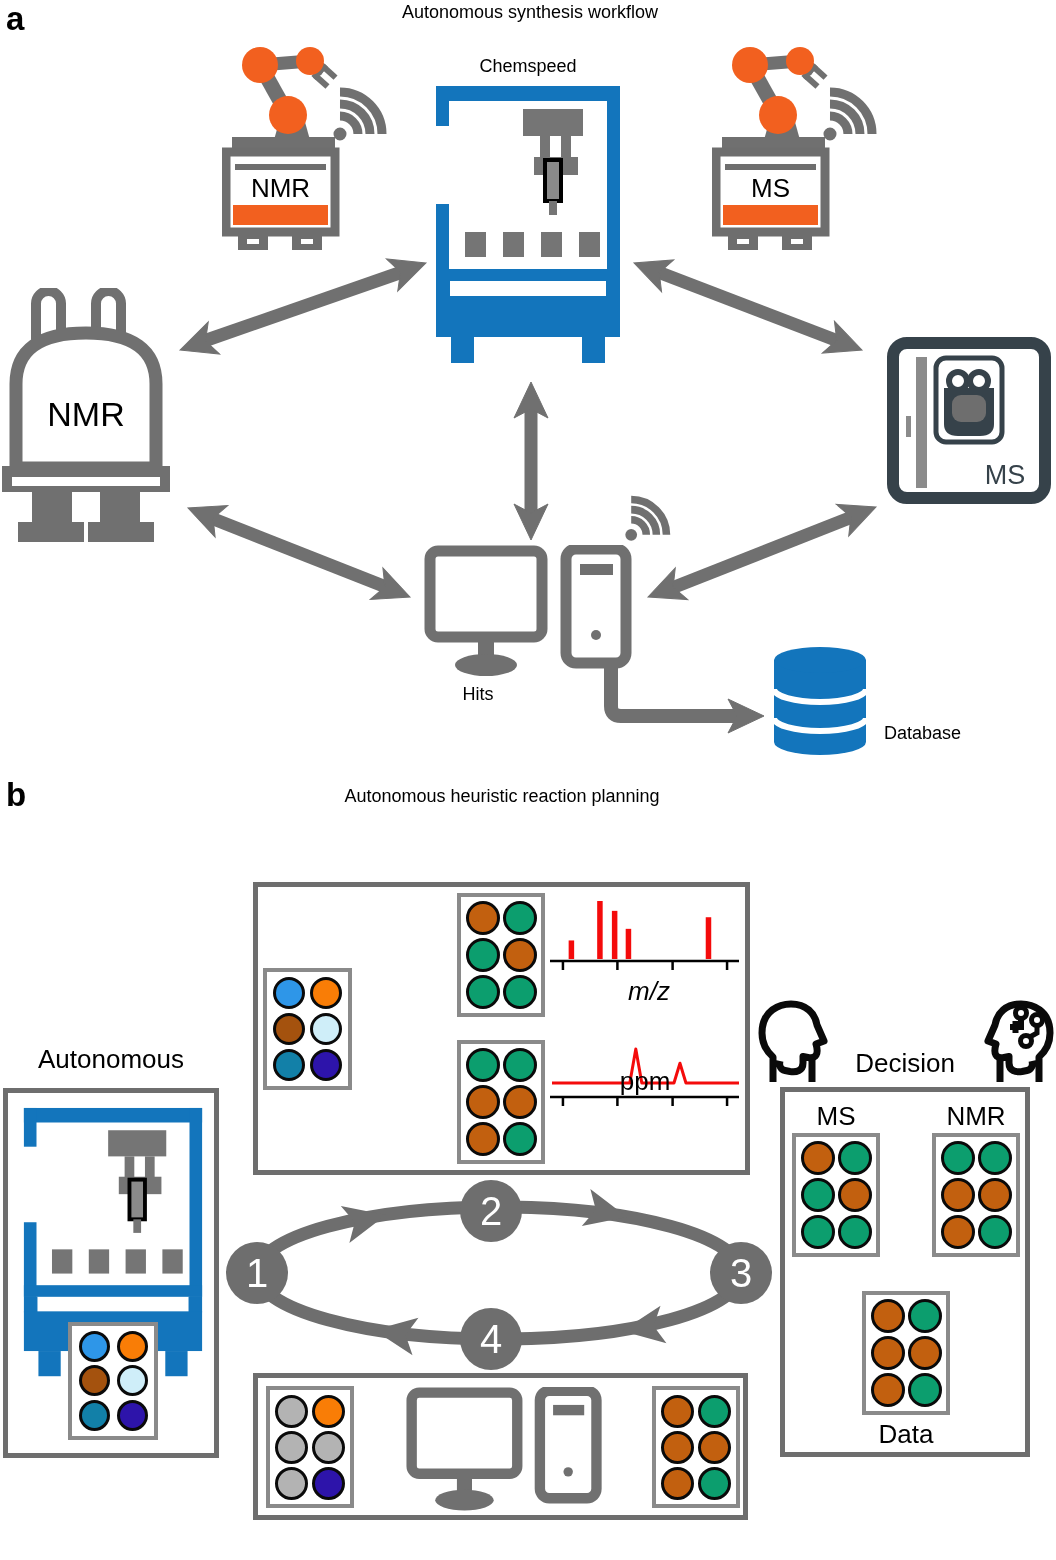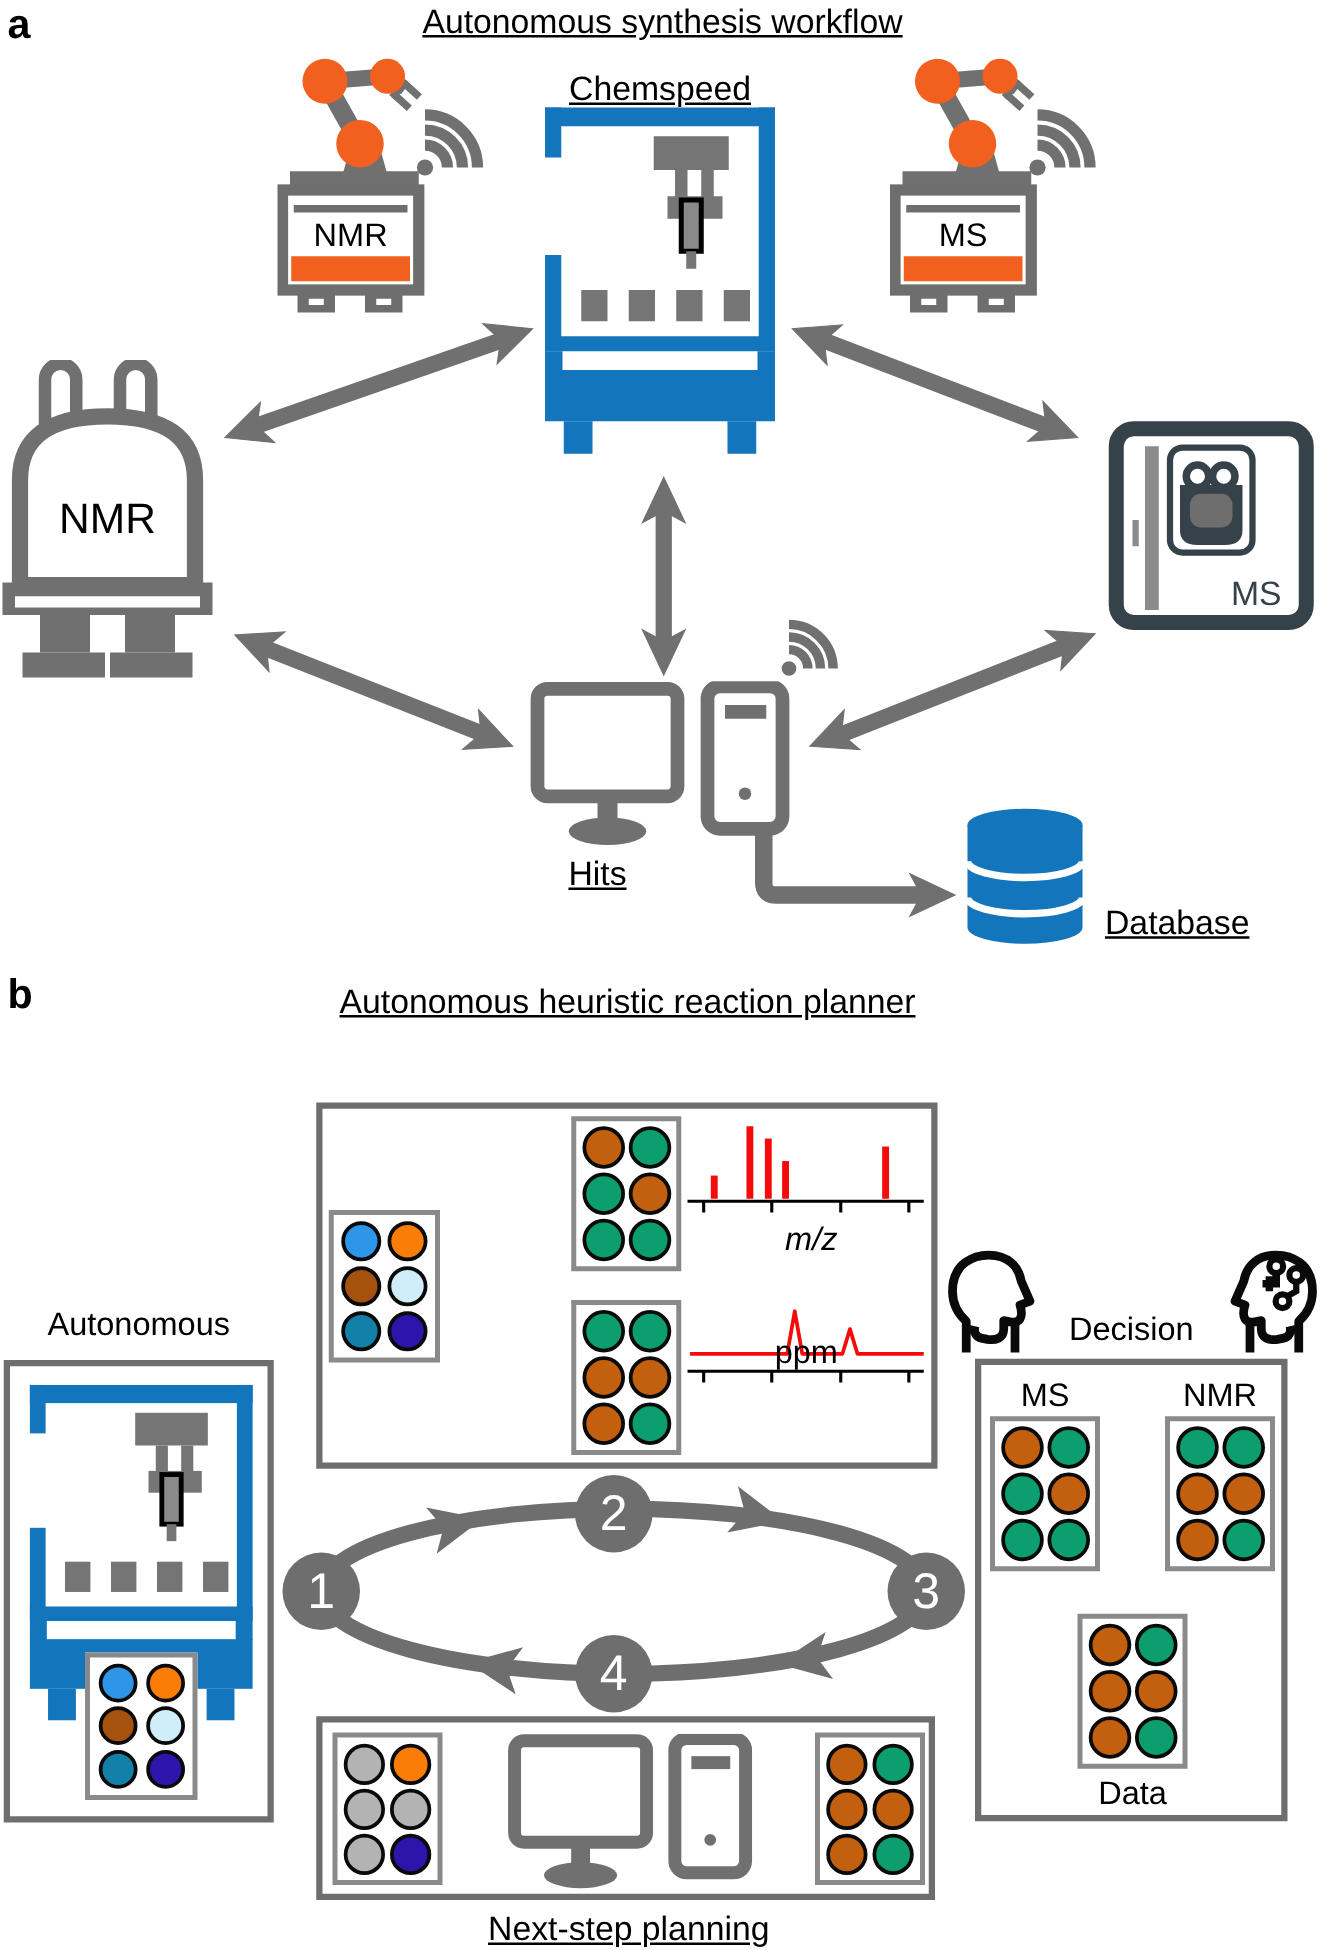--- a/index.html
+++ b/index.html
@@ -1,20 +1,20 @@
 <!DOCTYPE html>
 <html><head>
 <meta charset="utf-8">
 <style>
   html,body{margin:0;padding:0;background:#fff;}
   .canvas{position:relative;width:1056px;height:1560px;background:#fff;overflow:hidden;
           font-family:"Liberation Sans","DejaVu Sans",sans-serif;color:#000;}
   .abs{position:absolute;}
   .ctr{text-align:center;transform:translateX(-50%);white-space:nowrap;}
-  .title{font-size:27px;text-decoration:underline;}
+  .title{font-size:18px;}
   .sub{font-size:26px;}
   .panel-label{font-size:33px;font-weight:bold;}
   .box{position:absolute;background:#fff;border:5px solid #6e6e6e;box-sizing:border-box;}
   .plate{position:absolute;background:#fff;border:4px solid #8a8a8a;box-sizing:border-box;
          display:grid;grid-template-columns:repeat(2,1fr);grid-template-rows:repeat(3,1fr);
          place-items:center;padding:3px;}
   .well{width:var(--wd);height:var(--wd);border-radius:50%;border:3px solid #0a0a0a;box-sizing:border-box;}
   .cycle-node{position:absolute;width:62px;height:62px;border-radius:50%;background:#6e6e6e;
               color:#fff;display:flex;align-items:center;justify-content:center;font-size:40px;}
   .agv-label{position:absolute;width:113px;text-align:center;font-size:26px;}
@@ -233,21 +233,21 @@
 
   <svg class="abs" style="left:772px;top:646px" width="96" height="110" viewBox="0 0 96 110">
     <path d="M 2,14 L 2,96 A 46,13 0 0 0 94,96 L 94,14 Z" fill="#1375bc"></path>
     <ellipse cx="48" cy="14" rx="46" ry="13" fill="#1375bc"></ellipse>
     <path d="M 2,43 A 46,13 0 0 0 94,43" fill="none" stroke="#fff" stroke-width="6"></path>
     <path d="M 2,72 A 46,13 0 0 0 94,72" fill="none" stroke="#fff" stroke-width="6"></path>
   </svg>
   <div class="abs title" style="left:884px;top:723px">Database</div>
 
   <div class="abs panel-label" style="left:6px;top:776px">b</div>
-  <div class="abs ctr title" style="left:502px;top:786px">Autonomous heuristic reaction planner</div>
+  <div class="abs ctr title" style="left:502px;top:786px">Autonomous heuristic reaction planning</div>
 
   <div class="box" style="left:253px;top:882px;width:497px;height:293px"></div>
   <div class="box" style="left:780px;top:1087px;width:250px;height:370px"></div>
   <div class="box" style="left:3px;top:1088px;width:216px;height:370px"></div>
   <div class="box" style="left:253px;top:1373px;width:495px;height:147px"></div>
 
   <div class="abs ctr sub" style="left:111px;top:1044px">Autonomous</div>
   <svg class="abs" style="left:21px;top:1106px" width="184" height="278">
       <use href="#sym-chemspeed"></use>
     </svg>
@@ -383,15 +383,14 @@
   <div class="cycle-node" style="left:710px;top:1242px">
       <span>3</span>
     </div>
   <div class="cycle-node" style="left:460px;top:1308px">
       <span>4</span>
     </div>
 
   <svg class="abs" style="left:406px;top:1387px" width="198" height="132">
       <use href="#sym-host"></use>
     </svg>
-  <div class="abs ctr title" style="left:503px;top:1528px">Next-step planning</div>
 
 </div>
 
 </body></html>

